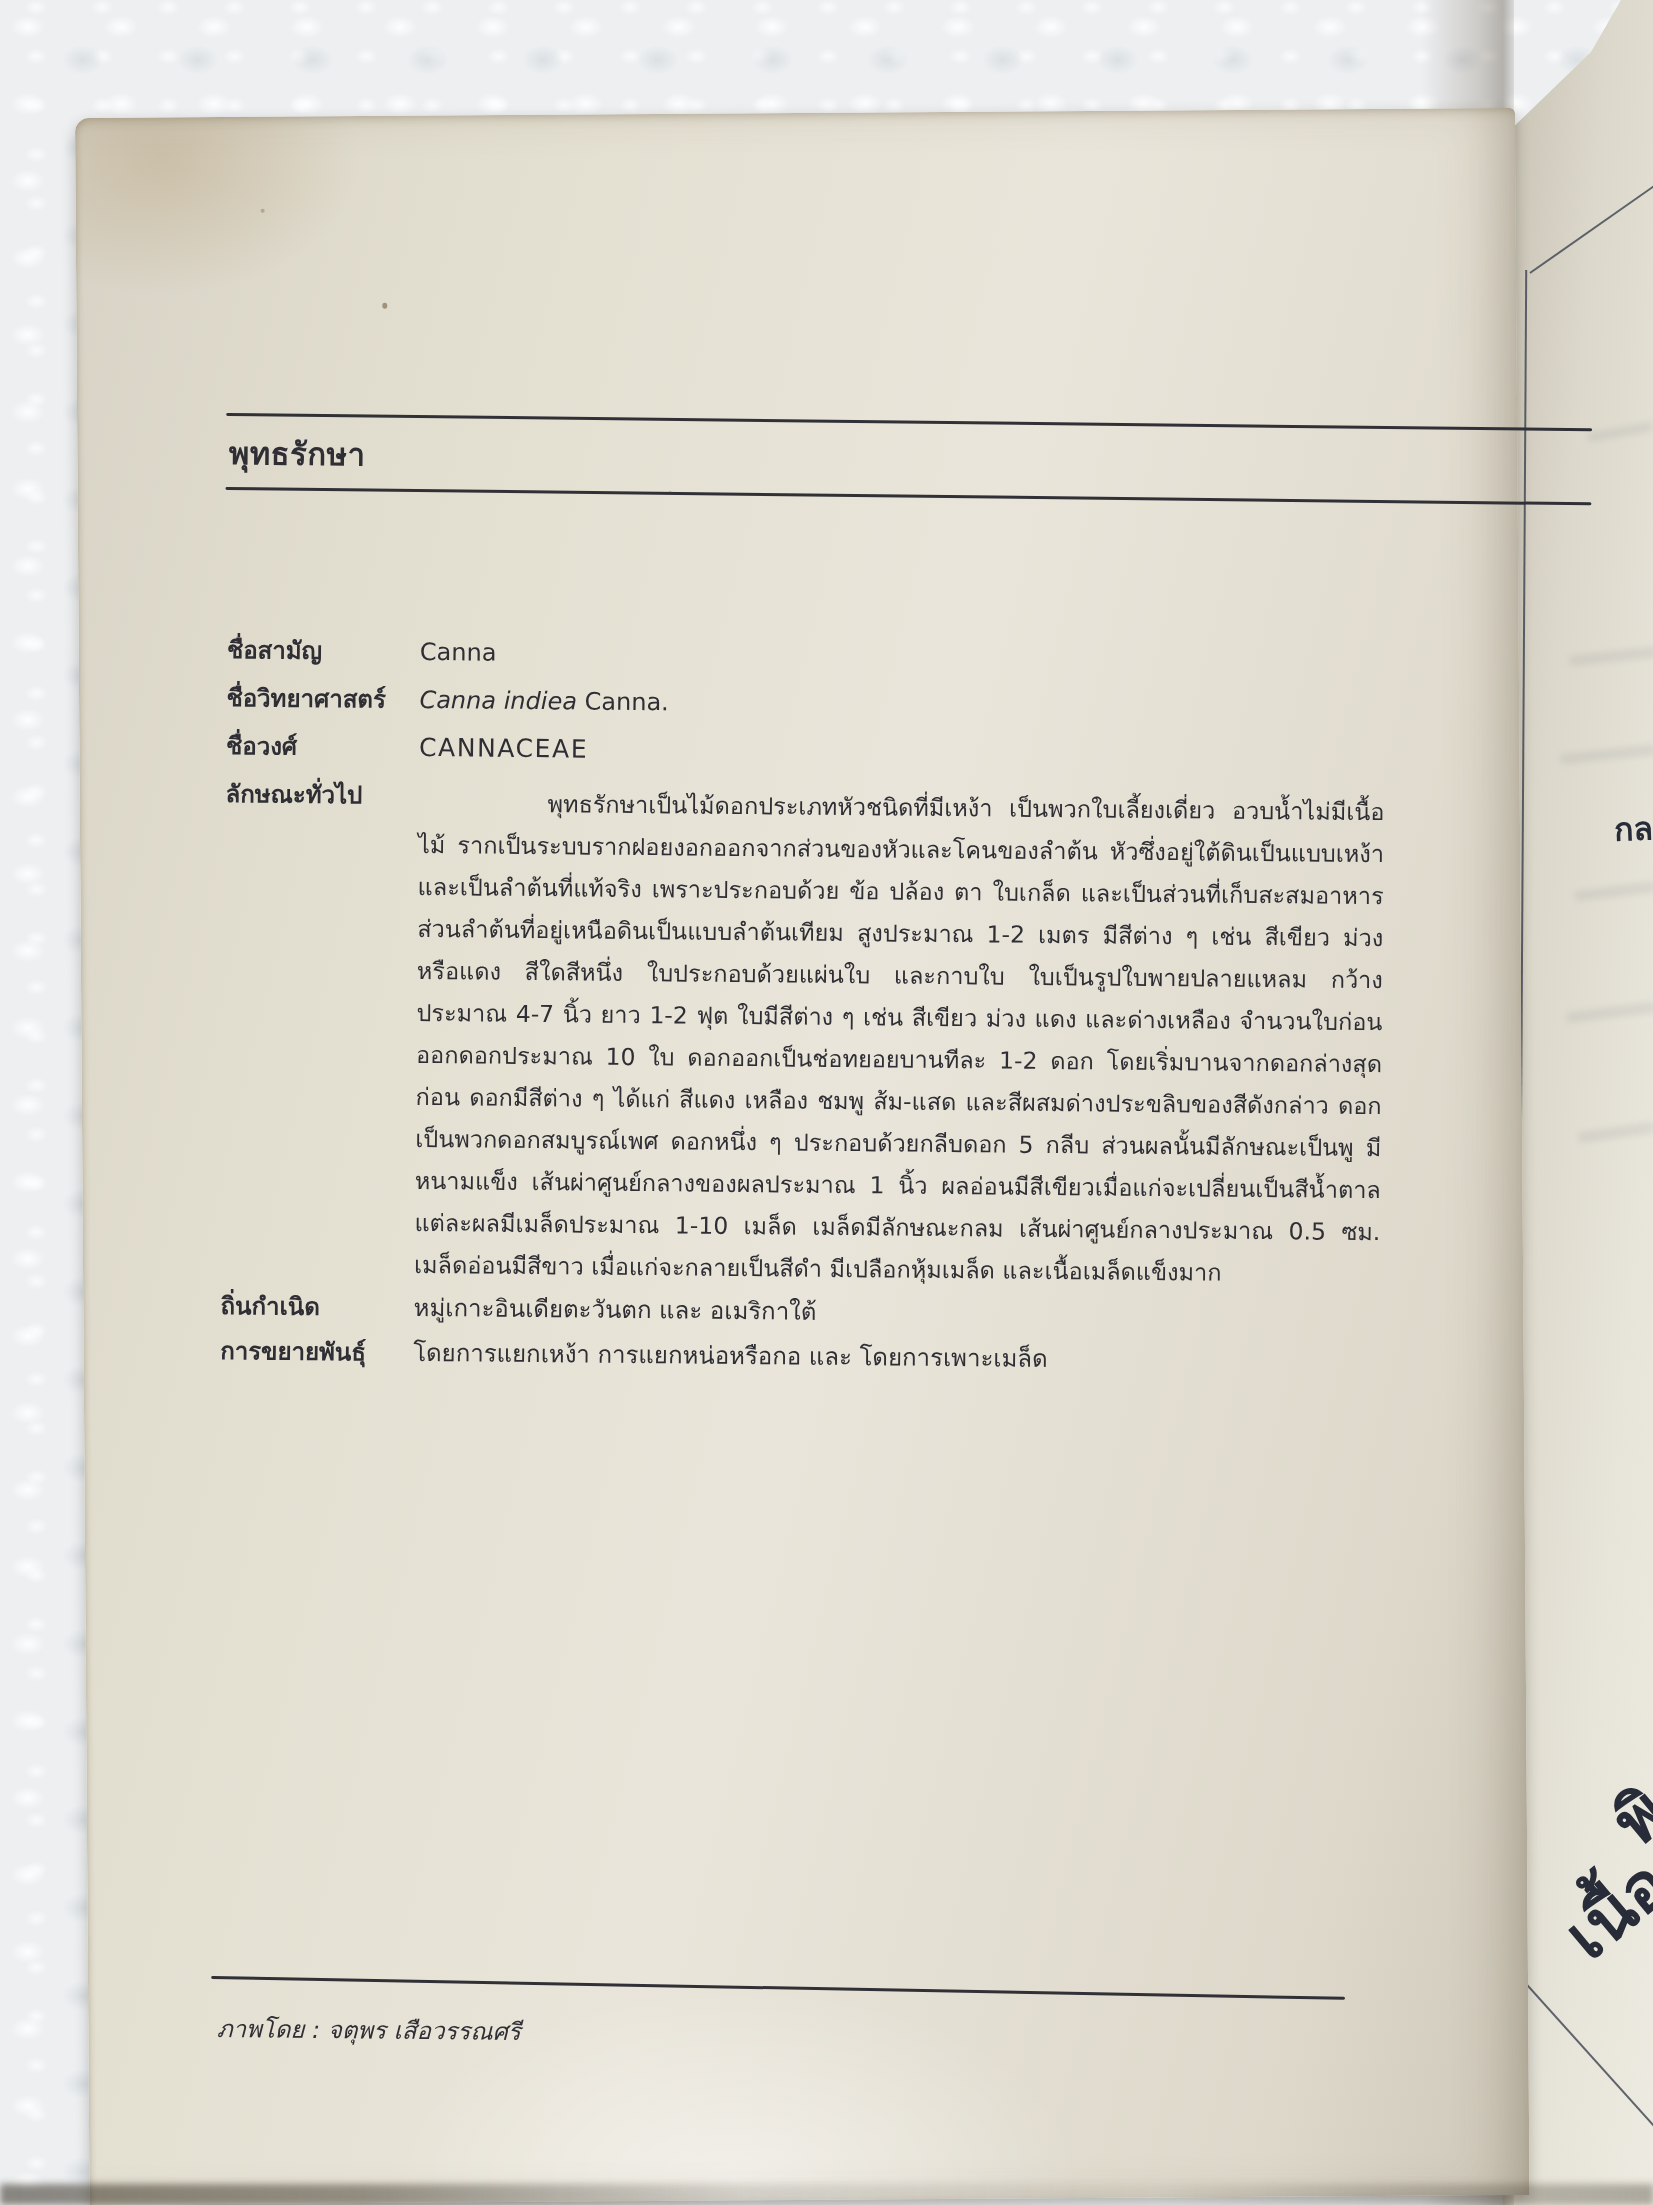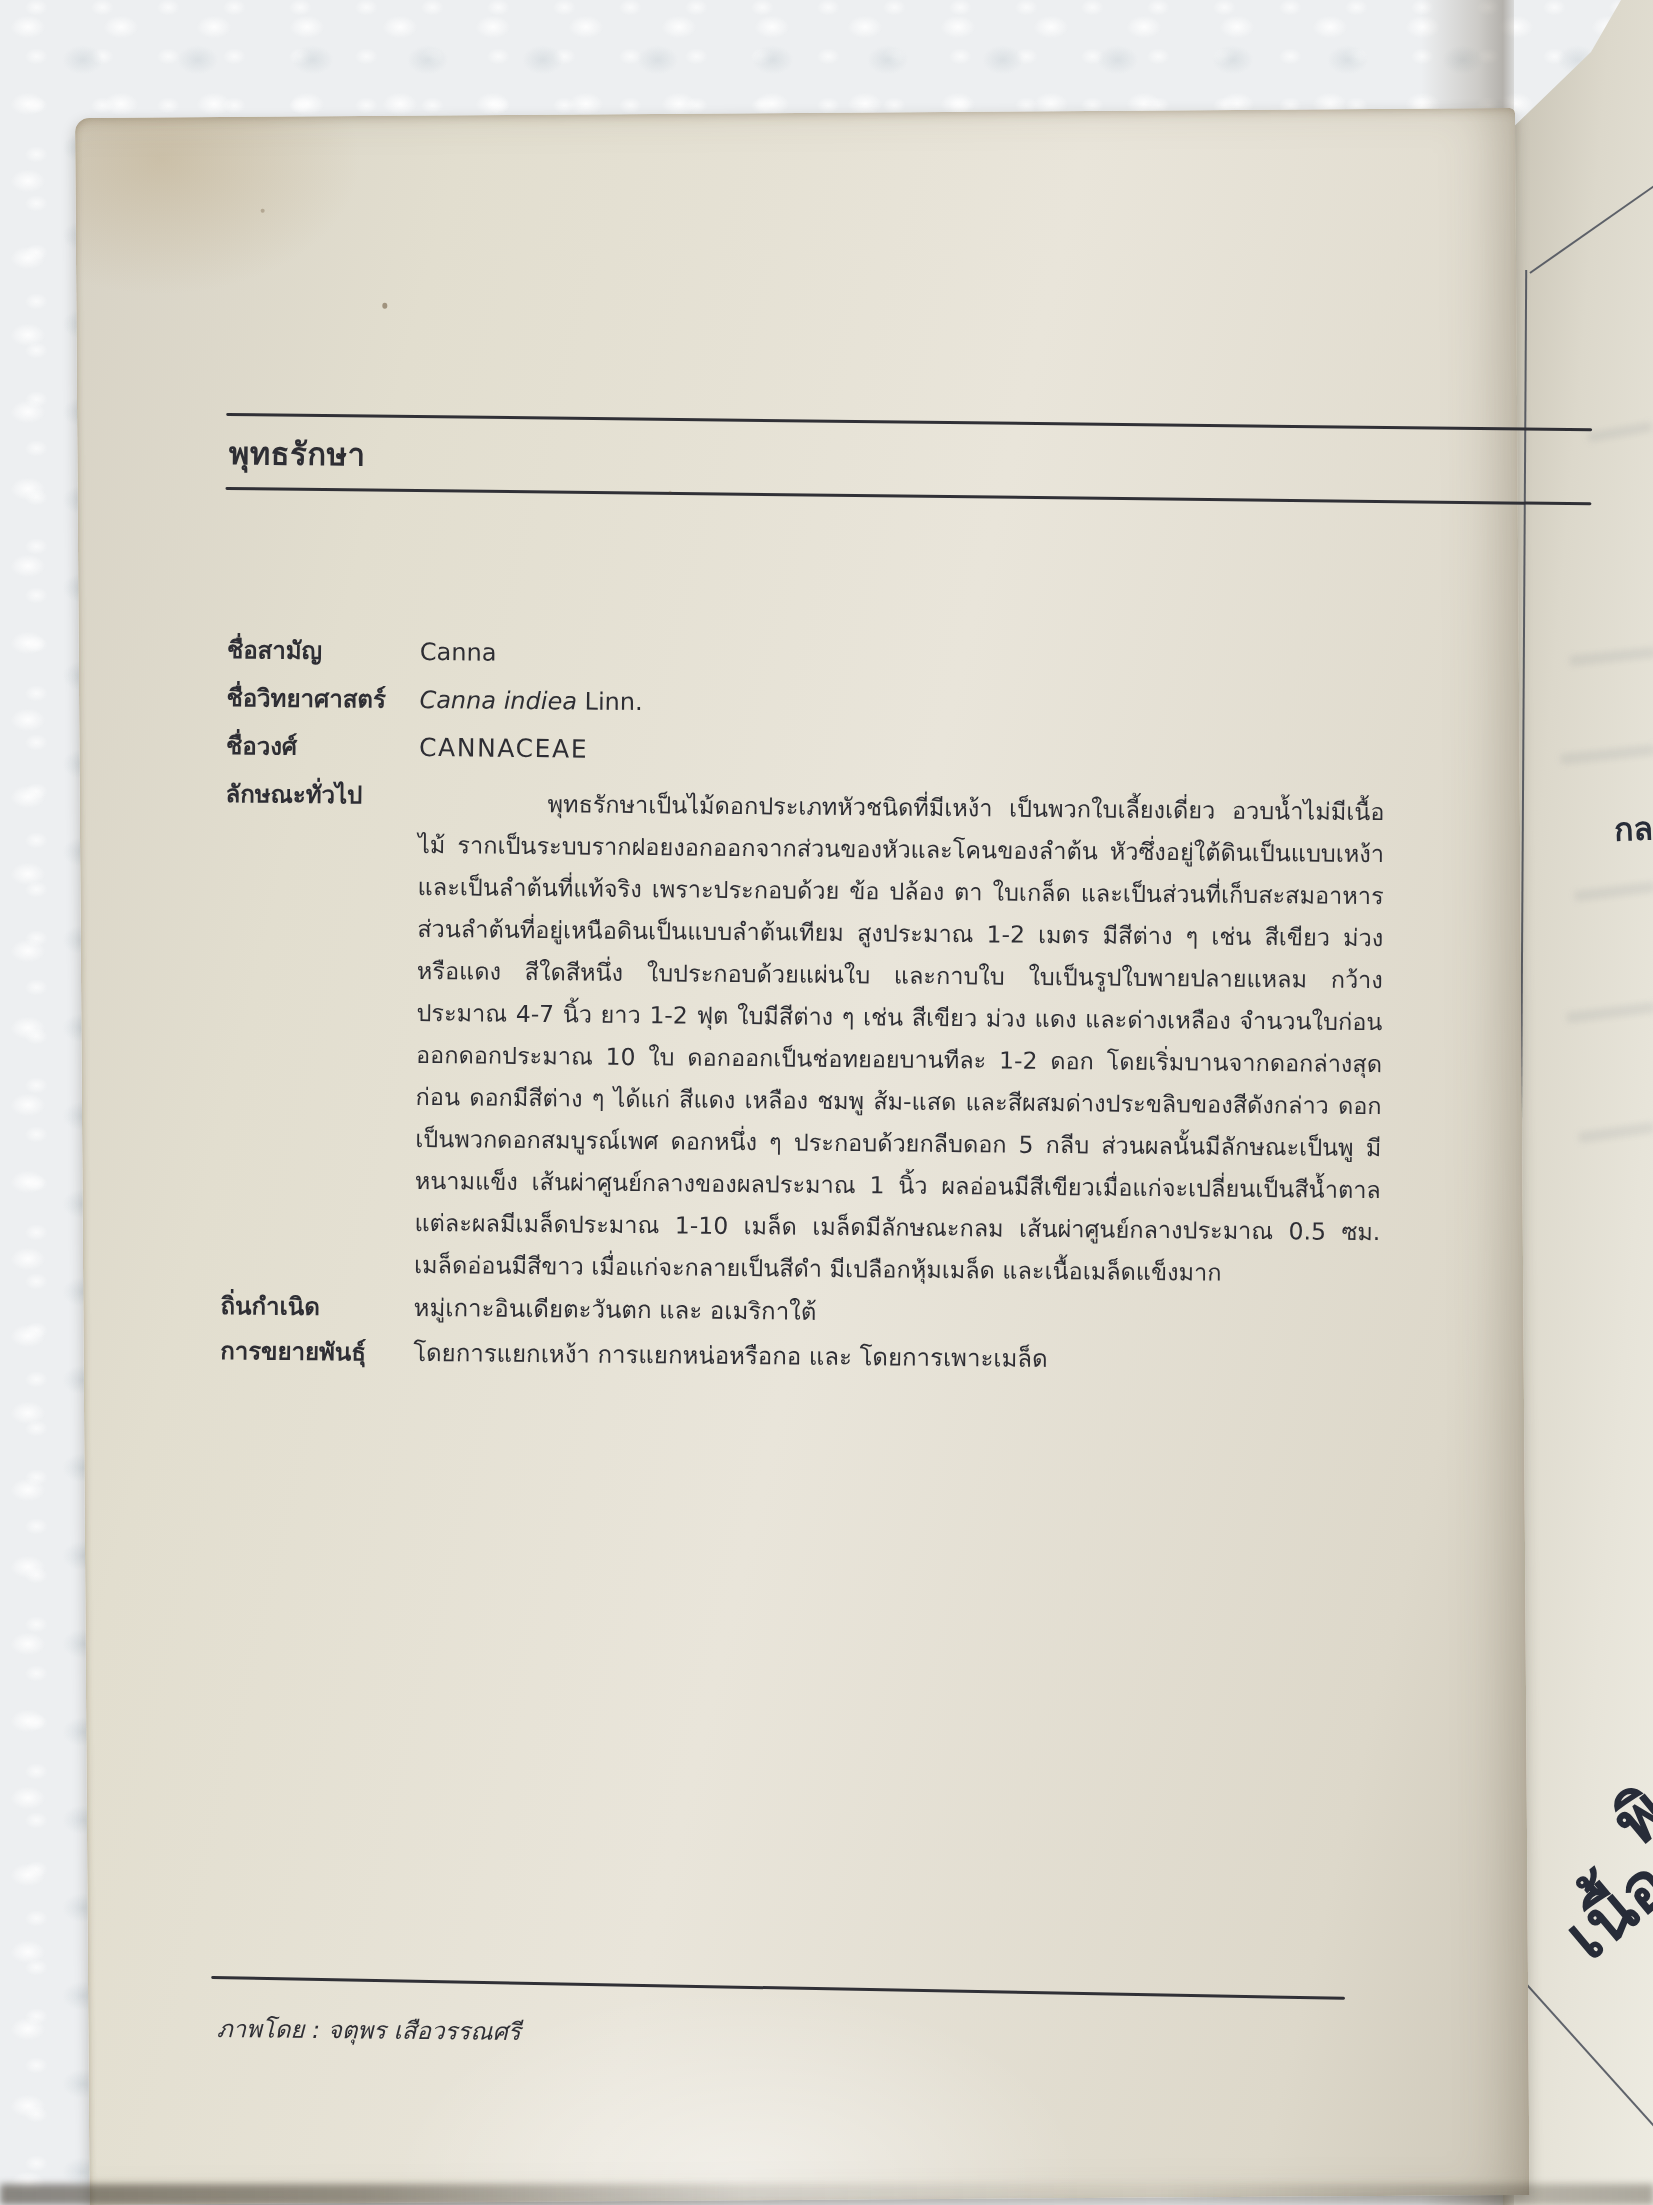--- a/index.html
+++ b/index.html
@@ -119,21 +119,21 @@
 
       <div class="fields">
 
         <div class="frow">
           <div class="f-label">ชื่อสามัญ</div>
           <div class="f-value">Canna</div>
         </div>
 
         <div class="frow">
           <div class="f-label">ชื่อวิทยาศาสตร์</div>
-          <div class="f-value"><span class="sci-italic">Canna indiea</span><span> Linn.</span></div>
+          <div class="f-value"><span class="sci-italic">Canna indiea</span><span> Canna.</span></div>
         </div>
 
         <div class="frow">
           <div class="f-label">ชื่อวงศ์</div>
           <div class="f-value f-family">CANNACEAE</div>
         </div>
 
         <div class="frow frow-general">
           <div class="f-label">ลักษณะทั่วไป</div>
           <p class="f-para">พุทธรักษาเป็นไม้ดอกประเภทหัวชนิดที่มีเหง้า เป็นพวกใบเลี้ยงเดี่ยว อวบน้ำไม่มีเนื้อไม้ รากเป็นระบบรากฝอยงอกออกจากส่วนของหัวและโคนของลำต้น หัวซึ่งอยู่ใต้ดินเป็นแบบเหง้าและเป็นลำต้นที่แท้จริง เพราะประกอบด้วย ข้อ ปล้อง ตา ใบเกล็ด และเป็นส่วนที่เก็บสะสมอาหาร ส่วนลำต้นที่อยู่เหนือดินเป็นแบบลำต้นเทียม สูงประมาณ 1-2 เมตร มีสีต่าง ๆ เช่น สีเขียว ม่วง หรือแดง สีใดสีหนึ่ง ใบประกอบด้วยแผ่นใบ และกาบใบ ใบเป็นรูปใบพายปลายแหลม กว้างประมาณ 4-7 นิ้ว ยาว 1-2 ฟุต ใบมีสีต่าง ๆ เช่น สีเขียว ม่วง แดง และด่างเหลือง จำนวนใบก่อนออกดอกประมาณ 10 ใบ ดอกออกเป็นช่อทยอยบานทีละ 1-2 ดอก โดยเริ่มบานจากดอกล่างสุดก่อน ดอกมีสีต่าง ๆ ได้แก่ สีแดง เหลือง ชมพู ส้ม-แสด และสีผสมด่างประขลิบของสีดังกล่าว ดอกเป็นพวกดอกสมบูรณ์เพศ ดอกหนึ่ง ๆ ประกอบด้วยกลีบดอก 5 กลีบ ส่วนผลนั้นมีลักษณะเป็นพู มีหนามแข็ง เส้นผ่าศูนย์กลางของผลประมาณ 1 นิ้ว ผลอ่อนมีสีเขียวเมื่อแก่จะเปลี่ยนเป็นสีน้ำตาล แต่ละผลมีเมล็ดประมาณ 1-10 เมล็ด เมล็ดมีลักษณะกลม เส้นผ่าศูนย์กลางประมาณ 0.5 ซม. เมล็ดอ่อนมีสีขาว เมื่อแก่จะกลายเป็นสีดำ มีเปลือกหุ้มเมล็ด และเนื้อเมล็ดแข็งมาก</p>

